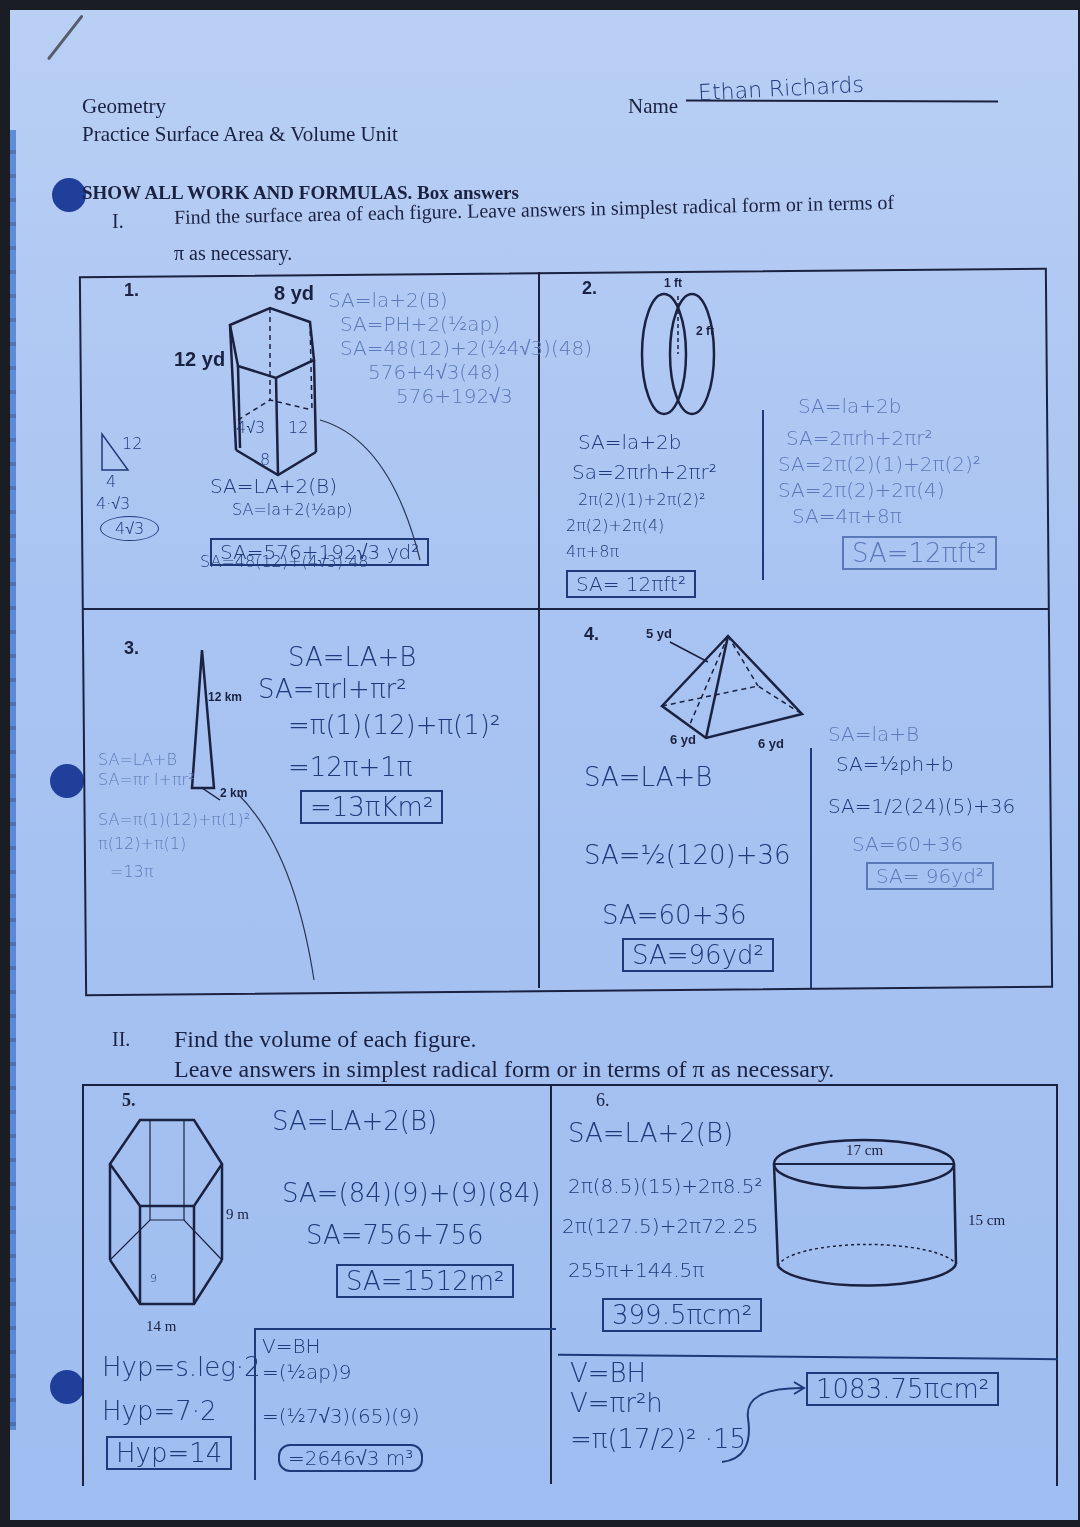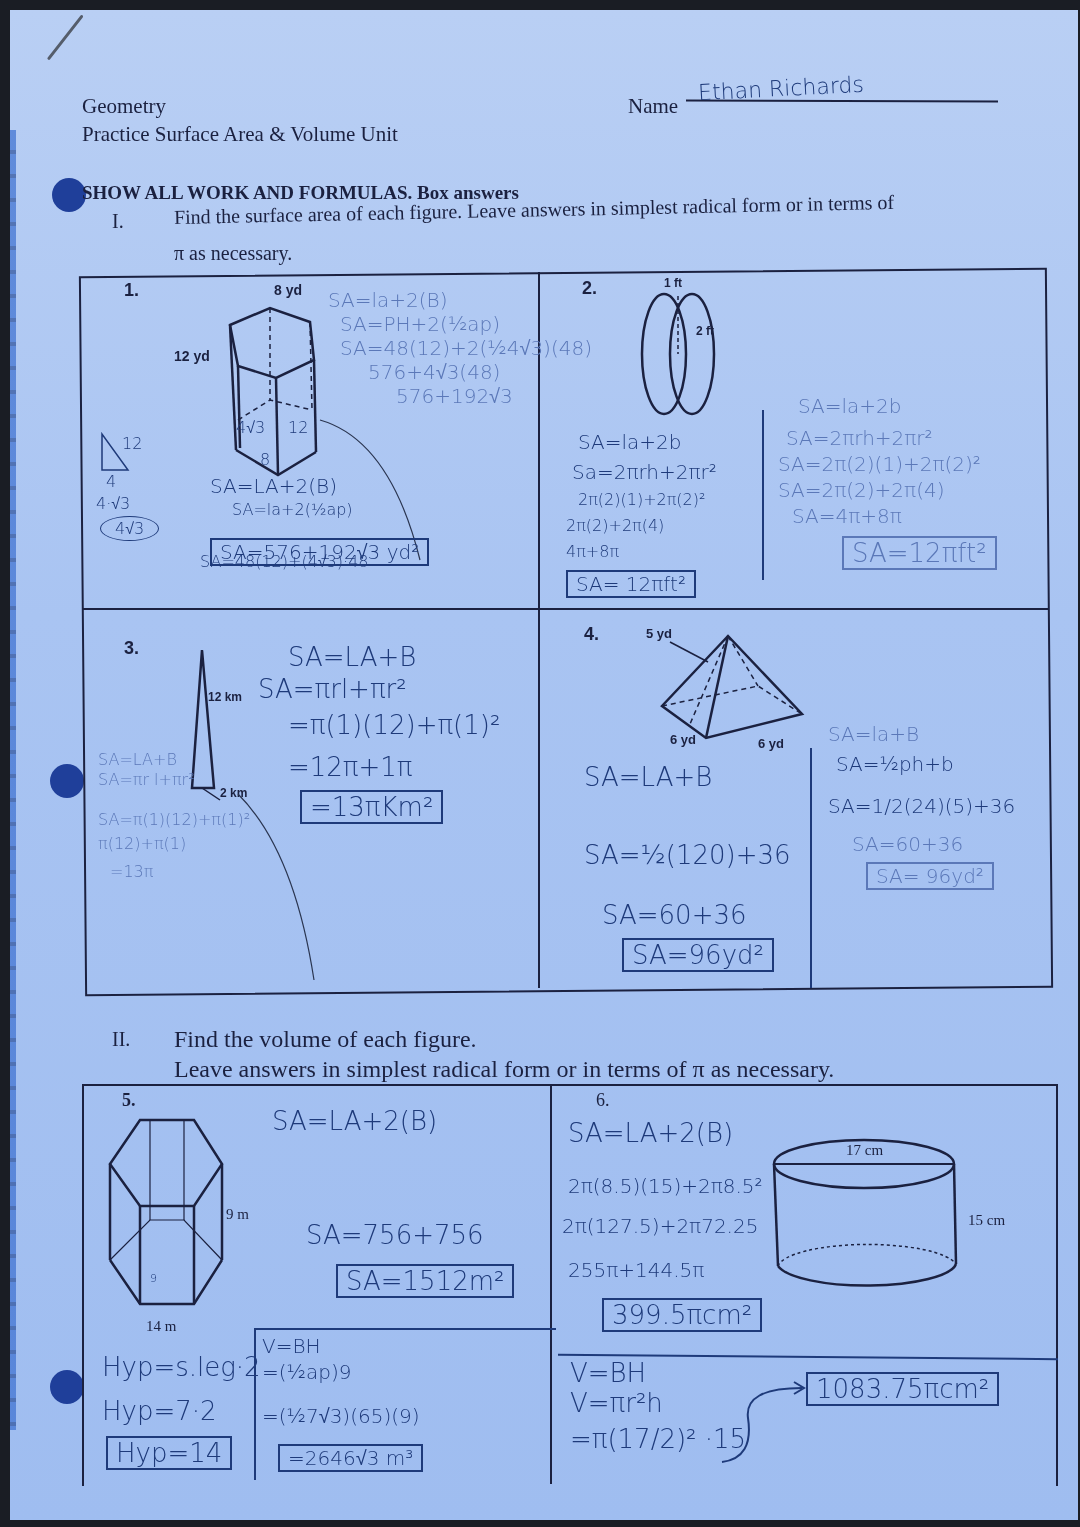--- a/index.html
+++ b/index.html
@@ -34,21 +34,21 @@
   .hand.big { font-size: 26px; }
   .hand.med { font-size: 20px; }
   .hand.sm { font-size: 16px; }
   .boxed { border: 2px solid #1e3a7a; padding: 0 8px; }
   .title { font-size: 21px; }
   .bold { font-weight: bold; font-family: "Liberation Serif", serif; }
   .grid { position: absolute; border: 2px solid #1b2140; }
   .vline { position: absolute; width: 2px; background: #1b2140; }
   .hline { position: absolute; height: 2px; background: #1b2140; }
   .num { font-family: "Liberation Sans", sans-serif; font-size: 18px; font-weight: bold; }
-  .dim { font-family: "Liberation Sans", sans-serif; font-size: 14px; font-weight: bold; }
+  .dim { font-family: "Liberation Sans", sans-serif; font-size: 20px; font-weight: bold; }
   .dimserif { font-family: "Liberation Serif", serif; font-size: 15px; }
   svg { position: absolute; overflow: visible; }
 </style>
 </head>
 <body>
 
 <div class="paper">
   <div class="edge-strip"></div>
   <div class="pencil-mark"></div>
   <div class="hole" style="left:42px; top:168px;"></div>
@@ -198,32 +198,33 @@
     <polyline points="12,150 42,194 96,194 124,150" fill="none" stroke="#1b2140" stroke-width="2.5"></polyline>
     <line x1="52" y1="10" x2="52" y2="110" stroke="#1b2140" stroke-width="1.2"></line>
     <line x1="86" y1="10" x2="86" y2="110" stroke="#1b2140" stroke-width="1.2"></line>
     <polyline points="12,150 52,110 86,110 124,150" fill="none" stroke="#1b2140" stroke-width="1.2"></polyline>
   </svg>
   <div class="print dimserif" style="left:216px; top:1196px;">9 m</div>
   <div class="print dimserif" style="left:136px; top:1308px;">14 m</div>
   <div class="hand sm" style="left:140px; top:1262px; font-size:11px;">9</div>
 
   <div class="hand big" style="left:262px; top:1096px;">SA=LA+2(B)</div>
+  <div class="hand big" style="left:272px; top:1168px;">SA=(84)(9)+(9)(84)</div>
   <div class="hand big" style="left:296px; top:1210px;">SA=756+756</div>
   <div class="hand big boxed" style="left:326px; top:1254px;">SA=1512m²</div>
 
   <div class="hand big" style="left:92px; top:1342px;">Hyp=s.leg·2</div>
   <div class="hand big" style="left:92px; top:1386px;">Hyp=7·2</div>
   <div class="hand big boxed" style="left:96px; top:1426px;">Hyp=14</div>
 
   <div style="position:absolute; left:244px; top:1318px; width:300px; height:150px; border-left:2px solid #1e3a7a; border-top:2px solid #1e3a7a;"></div>
   <div class="hand med" style="left:252px; top:1324px;">V=BH</div>
   <div class="hand med" style="left:252px; top:1350px;">=(½ap)9</div>
   <div class="hand med" style="left:252px; top:1394px;">=(½7√3)(65)(9)</div>
-  <div class="hand med boxed" style="left:268px; top:1434px;">=2646√3 m³</div>
+  <div class="hand med boxed" style="left:268px; top:1434px;border-radius:12px;">=2646√3 m³</div>
 
   <div class="print" style="left:586px; top:1080px; font-size:18px;">6.</div>
   <div class="hand big" style="left:558px; top:1108px;">SA=LA+2(B)</div>
   <div class="hand med" style="left:558px; top:1164px;">2π(8.5)(15)+2π8.5²</div>
   <div class="hand med" style="left:552px; top:1204px;">2π(127.5)+2π72.25</div>
   <div class="hand med" style="left:558px; top:1248px;">255π+144.5π</div>
   <div class="hand big boxed" style="left:592px; top:1288px;">399.5πcm²</div>
 
   <svg style="left:762px; top:1128px;" width="200" height="160">
     <ellipse cx="92" cy="26" rx="90" ry="24" fill="none" stroke="#1b2140" stroke-width="2.5"></ellipse>

